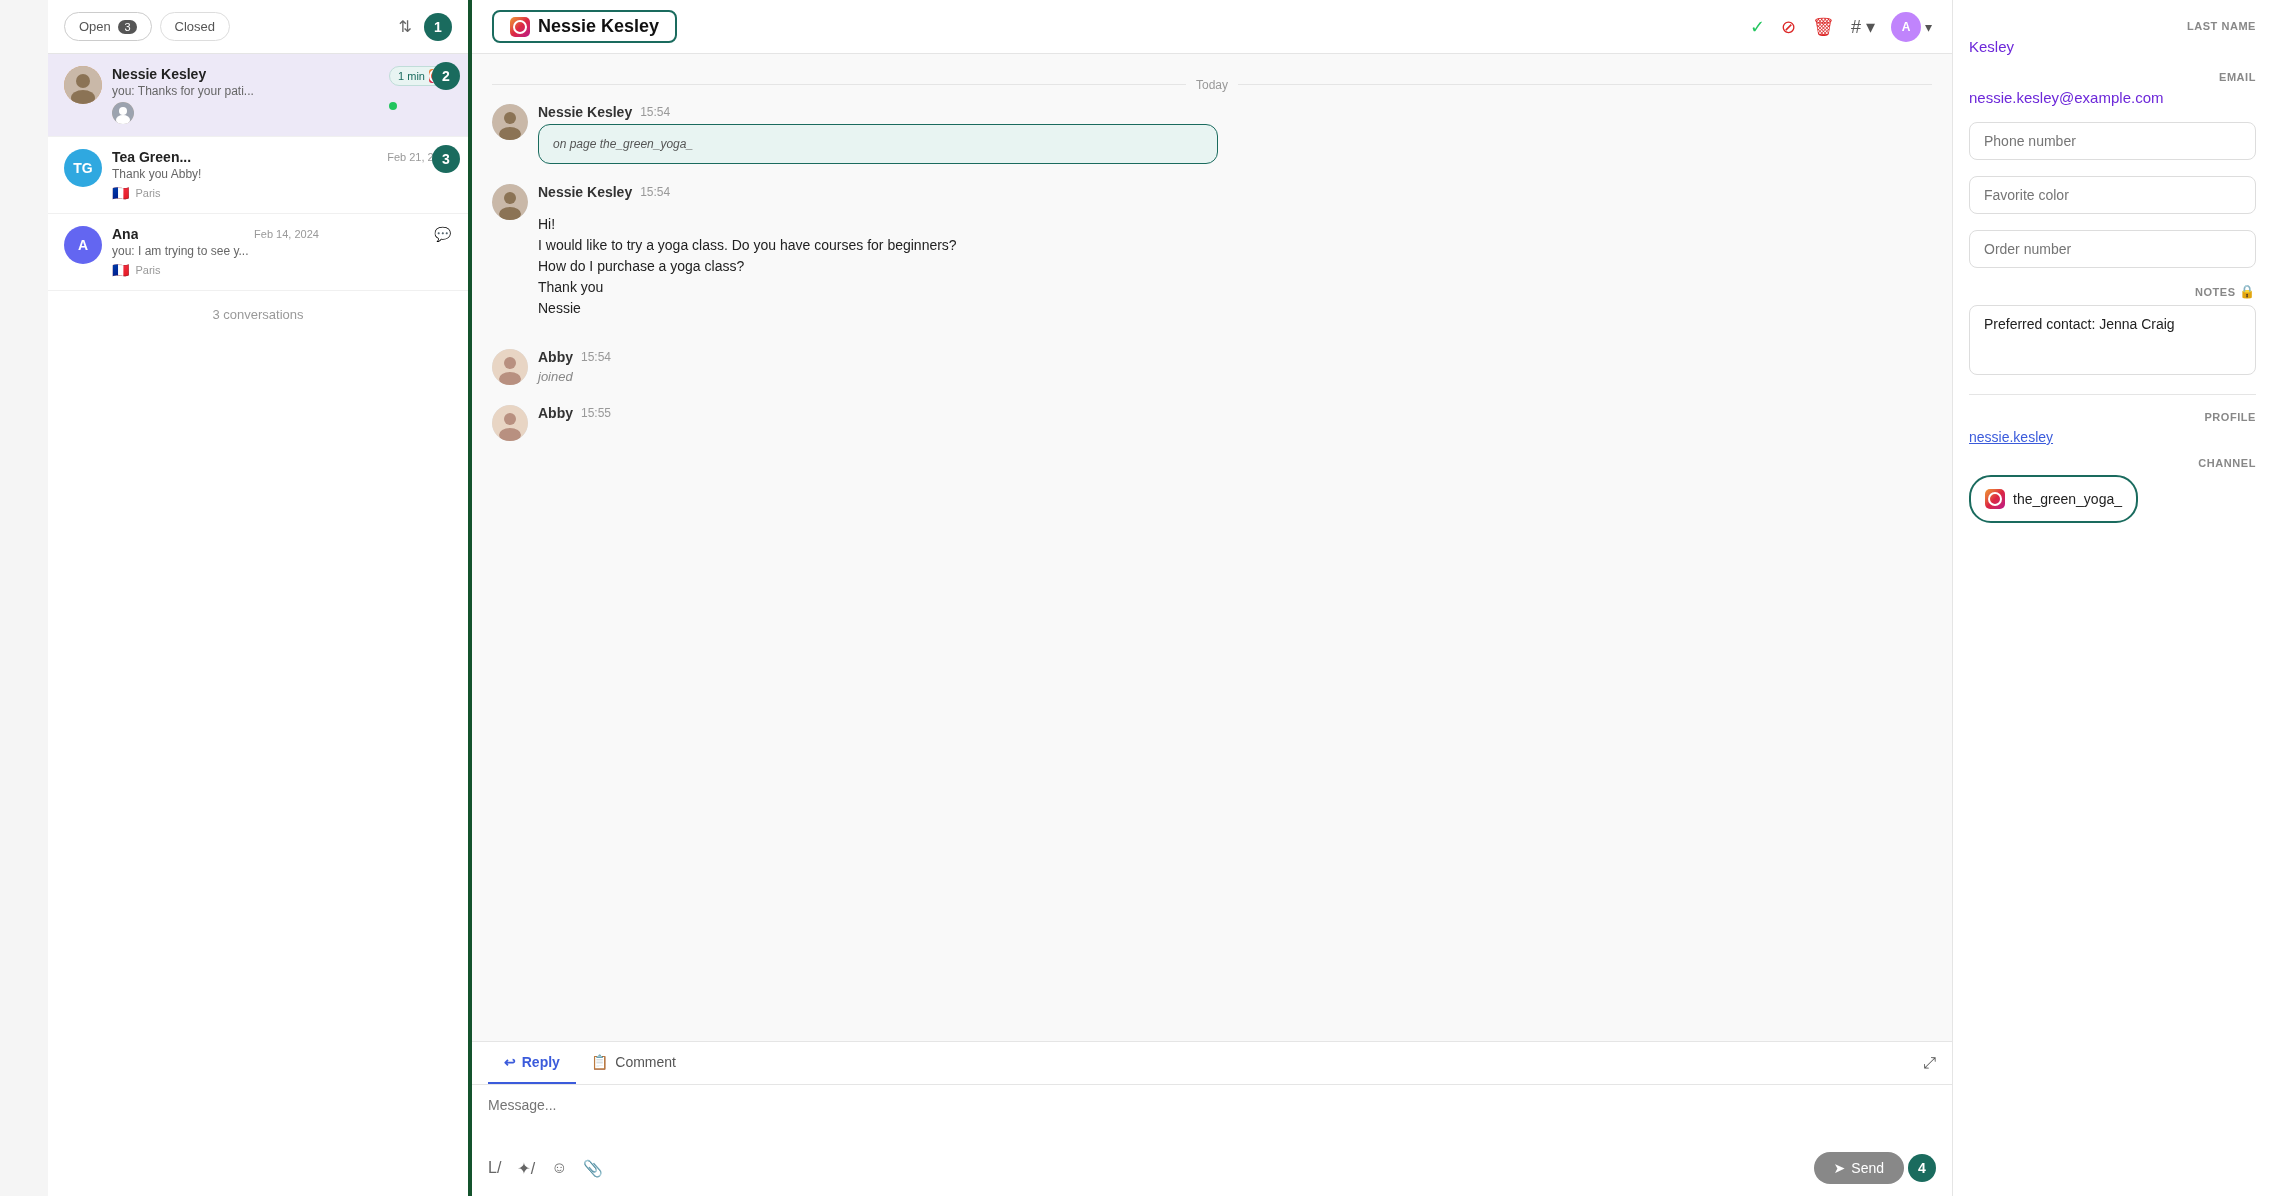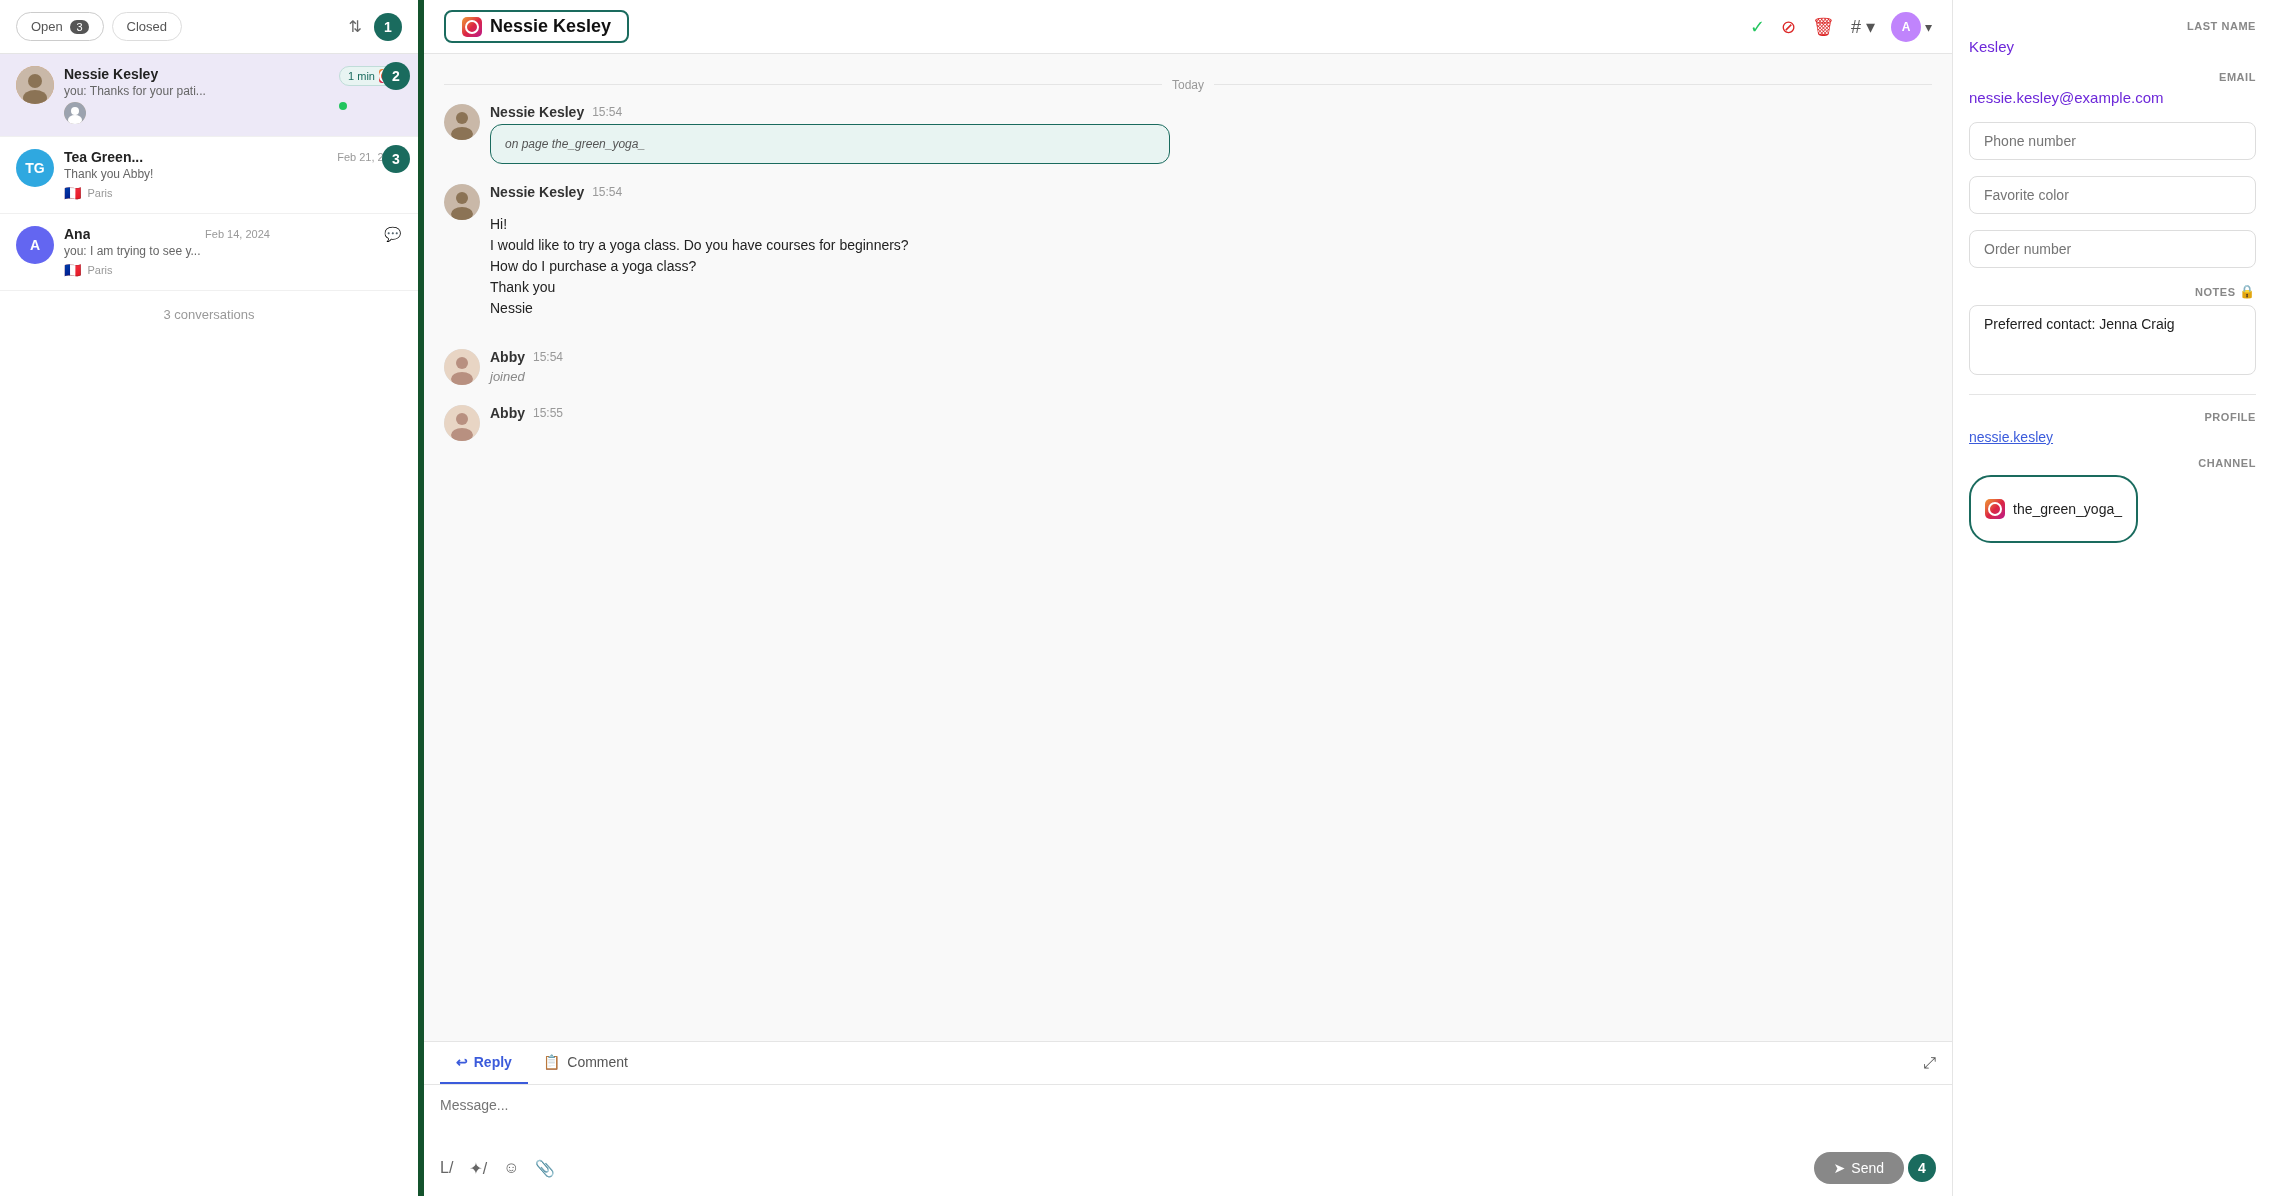--- a/index.html
+++ b/index.html
@@ -1,19 +1,19 @@
 <!DOCTYPE html>
 <html><head>
   <meta charset="utf-8">
   <style>
     * { box-sizing: border-box; margin: 0; padding: 0; }
     body { font-family: -apple-system, BlinkMacSystemFont, 'Segoe UI', sans-serif; background: #f5f5f5; display: flex; height: 100vh; overflow: hidden; font-size: 14px; color: #333; }
 
     
-    .sidebar { width: 424px; background: #fff; border-right: 6px solid #14532d; display: flex; flex-direction: column; }
+    .sidebar { width: 424px; background: #fff; border-right: 4px solid #14532d; display: flex; flex-direction: column; margin-left: 48px; }
     .sidebar-header { padding: 12px 16px; display: flex; align-items: center; gap: 8px; border-bottom: 1px solid #e5e5e5; }
     .tab-btn { padding: 6px 14px; border-radius: 20px; border: 1px solid #ddd; background: #fff; cursor: pointer; font-size: 13px; color: #555; }
     .tab-btn.active { background: #fff; border-color: #ccc; }
     .tab-btn .badge { background: #555; color: #fff; border-radius: 10px; padding: 1px 6px; font-size: 11px; margin-left: 4px; }
     .sort-btn { margin-left: auto; background: none; border: none; cursor: pointer; color: #666; font-size: 16px; }
     .step-badge { width: 28px; height: 28px; border-radius: 50%; background: #1a6b5e; color: #fff; font-weight: bold; font-size: 14px; display: flex; align-items: center; justify-content: center; flex-shrink: 0; }
 
     .conv-list { flex: 1; overflow-y: auto; }
     .conv-item { padding: 12px 16px; border-bottom: 1px solid #f0f0f0; cursor: pointer; display: flex; align-items: flex-start; gap: 10px; }
     .conv-item.active { background: #ede9f7; }
@@ -78,21 +78,21 @@
     
     .right-panel { width: 320px; background: #fff; border-left: 1px solid #e5e5e5; padding: 20px 16px; overflow-y: auto; }
     .field-group { margin-bottom: 16px; }
     .field-label { font-size: 11px; font-weight: 600; text-transform: uppercase; color: #888; letter-spacing: 0.05em; margin-bottom: 6px; text-align: right; }
     .field-value { font-size: 15px; color: #6d28d9; }
     .field-input { width: 100%; border: 1px solid #ddd; border-radius: 8px; padding: 10px 14px; font-size: 14px; color: #999; outline: none; background: #fff; }
     .notes-field { width: 100%; border: 1px solid #ddd; border-radius: 8px; padding: 10px 14px; font-size: 14px; color: #222; outline: none; background: #fff; resize: none; min-height: 70px; font-family: inherit; }
     .divider { height: 1px; background: #e5e5e5; margin: 16px 0; }
     .profile-section { margin-bottom: 12px; }
     .profile-link { color: #3b5bdb; text-decoration: underline; font-size: 14px; cursor: pointer; }
-    .channel-box { border: 2px solid #1a6b5e; border-radius: 22px; padding: 22px 14px; display: flex; align-items: center; gap: 8px; width: fit-content; }
+    .channel-box { border: 2px solid #1a6b5e; border-radius: 22px; padding: 12px 14px; display: flex; align-items: center; gap: 8px; width: fit-content; }
     .channel-name { font-size: 14px; color: #222; font-weight: 500; }
     .lock-icon { font-size: 13px; color: #888; }
 
     
     .ig-gradient { width: 20px; height: 20px; border-radius: 5px; background: linear-gradient(135deg, #f09433, #e6683c, #dc2743, #cc2366, #bc1888); display: inline-flex; align-items: center; justify-content: center; }
     .ig-gradient::after { content: ''; width: 10px; height: 10px; border: 2px solid white; border-radius: 50%; }
 
     .tg-avatar { background: #2fa8e0; }
     .ana-avatar { background: #6366f1; }
   </style>

